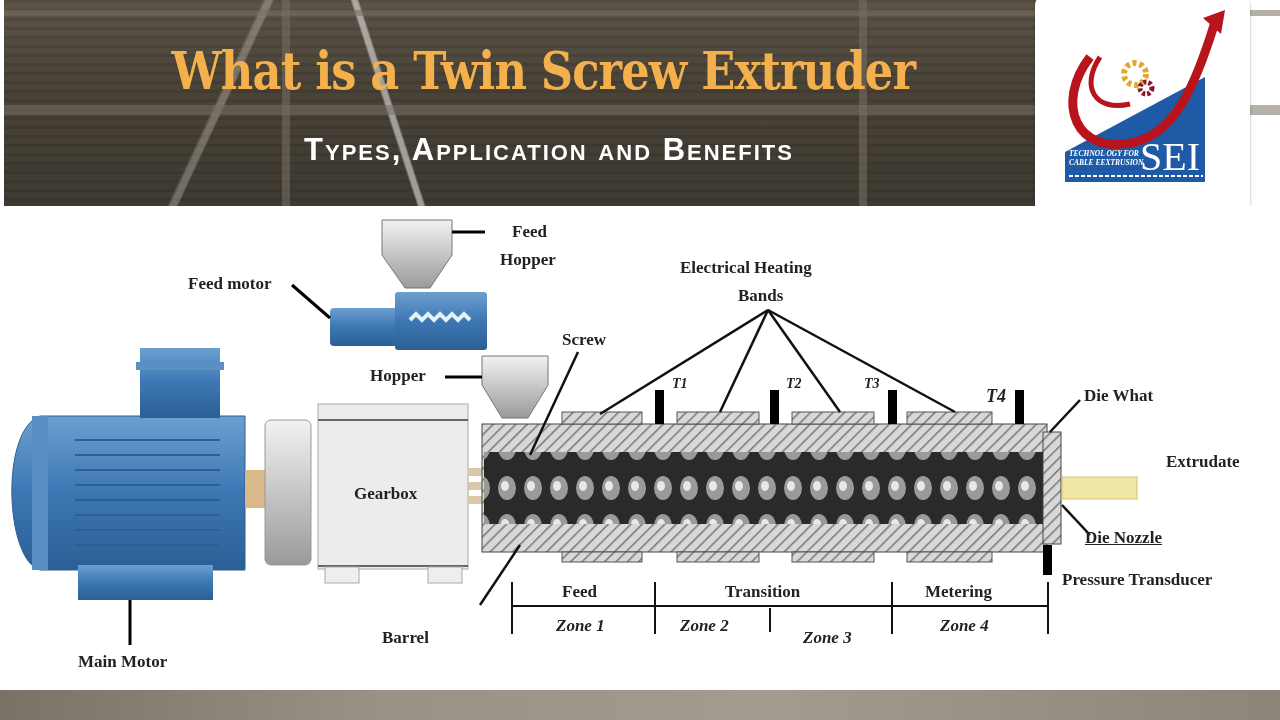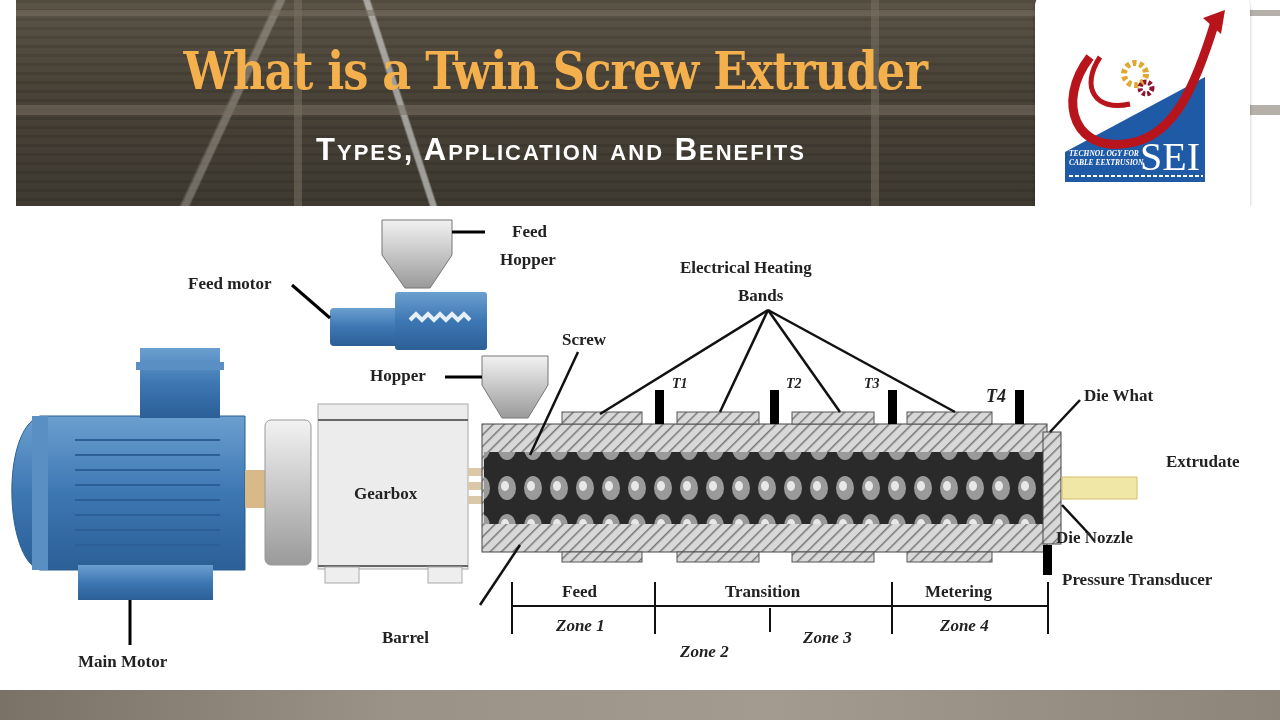--- a/index.html
+++ b/index.html
@@ -1,17 +1,17 @@
 <!DOCTYPE html>
 <html><head>
 <meta charset="utf-8">
 <style>
   html,body{margin:0;padding:0;}
   body{width:1280px;height:720px;position:relative;overflow:hidden;background:#fff;font-family:"Liberation Serif",serif;}
-  .banner{position:absolute;left:16px;top:0;width:1080px;height:206px;
+  .banner{position:absolute;left:4px;top:0;width:1080px;height:206px;
     background:
       linear-gradient(115deg,transparent 0 22%,rgba(210,205,195,.35) 22.3% 22.8%,transparent 23% 100%),
       linear-gradient(72deg,transparent 0 36%,rgba(240,240,240,.55) 36.2% 36.6%,transparent 36.8% 100%),
       repeating-linear-gradient(180deg,rgba(0,0,0,.10) 0 3px,transparent 3px 9px),
       linear-gradient(180deg,#5c5447 0%,#4a4338 40%,#3e3a31 100%);}
   .beam{position:absolute;background:rgba(120,112,98,.55);}
   .title{position:absolute;left:0;width:1100px;text-align:center;top:40px;margin-left:-10px;
     font-family:"DejaVu Serif","Liberation Serif",serif;font-weight:bold;font-size:52px;color:#f5b04e;
     letter-spacing:-1px;transform:scaleX(.86);transform-origin:545px 0;}
   .subtitle{position:absolute;left:0;width:1090px;text-align:center;top:132px;
@@ -174,26 +174,26 @@
   <div class="lbl" style="left:738px;top:80px;">Bands</div>
   <div class="lbl" style="left:562px;top:124px;">Screw</div>
   <div class="lbl" style="left:370px;top:160px;">Hopper</div>
   <div class="lbl it" style="left:672px;top:170px;font-size:14px;">T1</div>
   <div class="lbl it" style="left:786px;top:170px;font-size:14px;">T2</div>
   <div class="lbl it" style="left:864px;top:170px;font-size:14px;">T3</div>
   <div class="lbl it" style="left:986px;top:180px;font-size:18px;">T4</div>
   <div class="lbl" style="left:1084px;top:180px;">Die What</div>
   <div class="lbl" style="left:1120px;top:246px;margin-left:46px;">Extrudate</div>
   <div class="lbl" style="left:354px;top:278px;">Gearbox</div>
-  <div class="lbl" style="left:1056px;top:322px;">Die Nozzle</div>
+  <div class="lbl" style="left:1085px;top:322px;text-decoration:underline;">Die Nozzle</div>
   <div class="lbl" style="left:1062px;top:364px;">Pressure Transducer</div>
   <div class="lbl" style="left:562px;top:376px;">Feed</div>
   <div class="lbl" style="left:725px;top:376px;">Transition</div>
   <div class="lbl" style="left:925px;top:376px;">Metering</div>
   <div class="lbl it" style="left:556px;top:410px;">Zone 1</div>
-  <div class="lbl it" style="left:680px;top:410px;margin-top:26px;">Zone 2</div>
+  <div class="lbl it" style="left:680px;top:410px;">Zone 2</div>
   <div class="lbl it" style="left:803px;top:410px;margin-top:12px;">Zone 3</div>
   <div class="lbl it" style="left:940px;top:410px;">Zone 4</div>
   <div class="lbl" style="left:382px;top:422px;">Barrel</div>
   <div class="lbl" style="left:78px;top:446px;">Main Motor</div>
 </div>
 
 <div class="floor"></div>
 
 </body></html>

